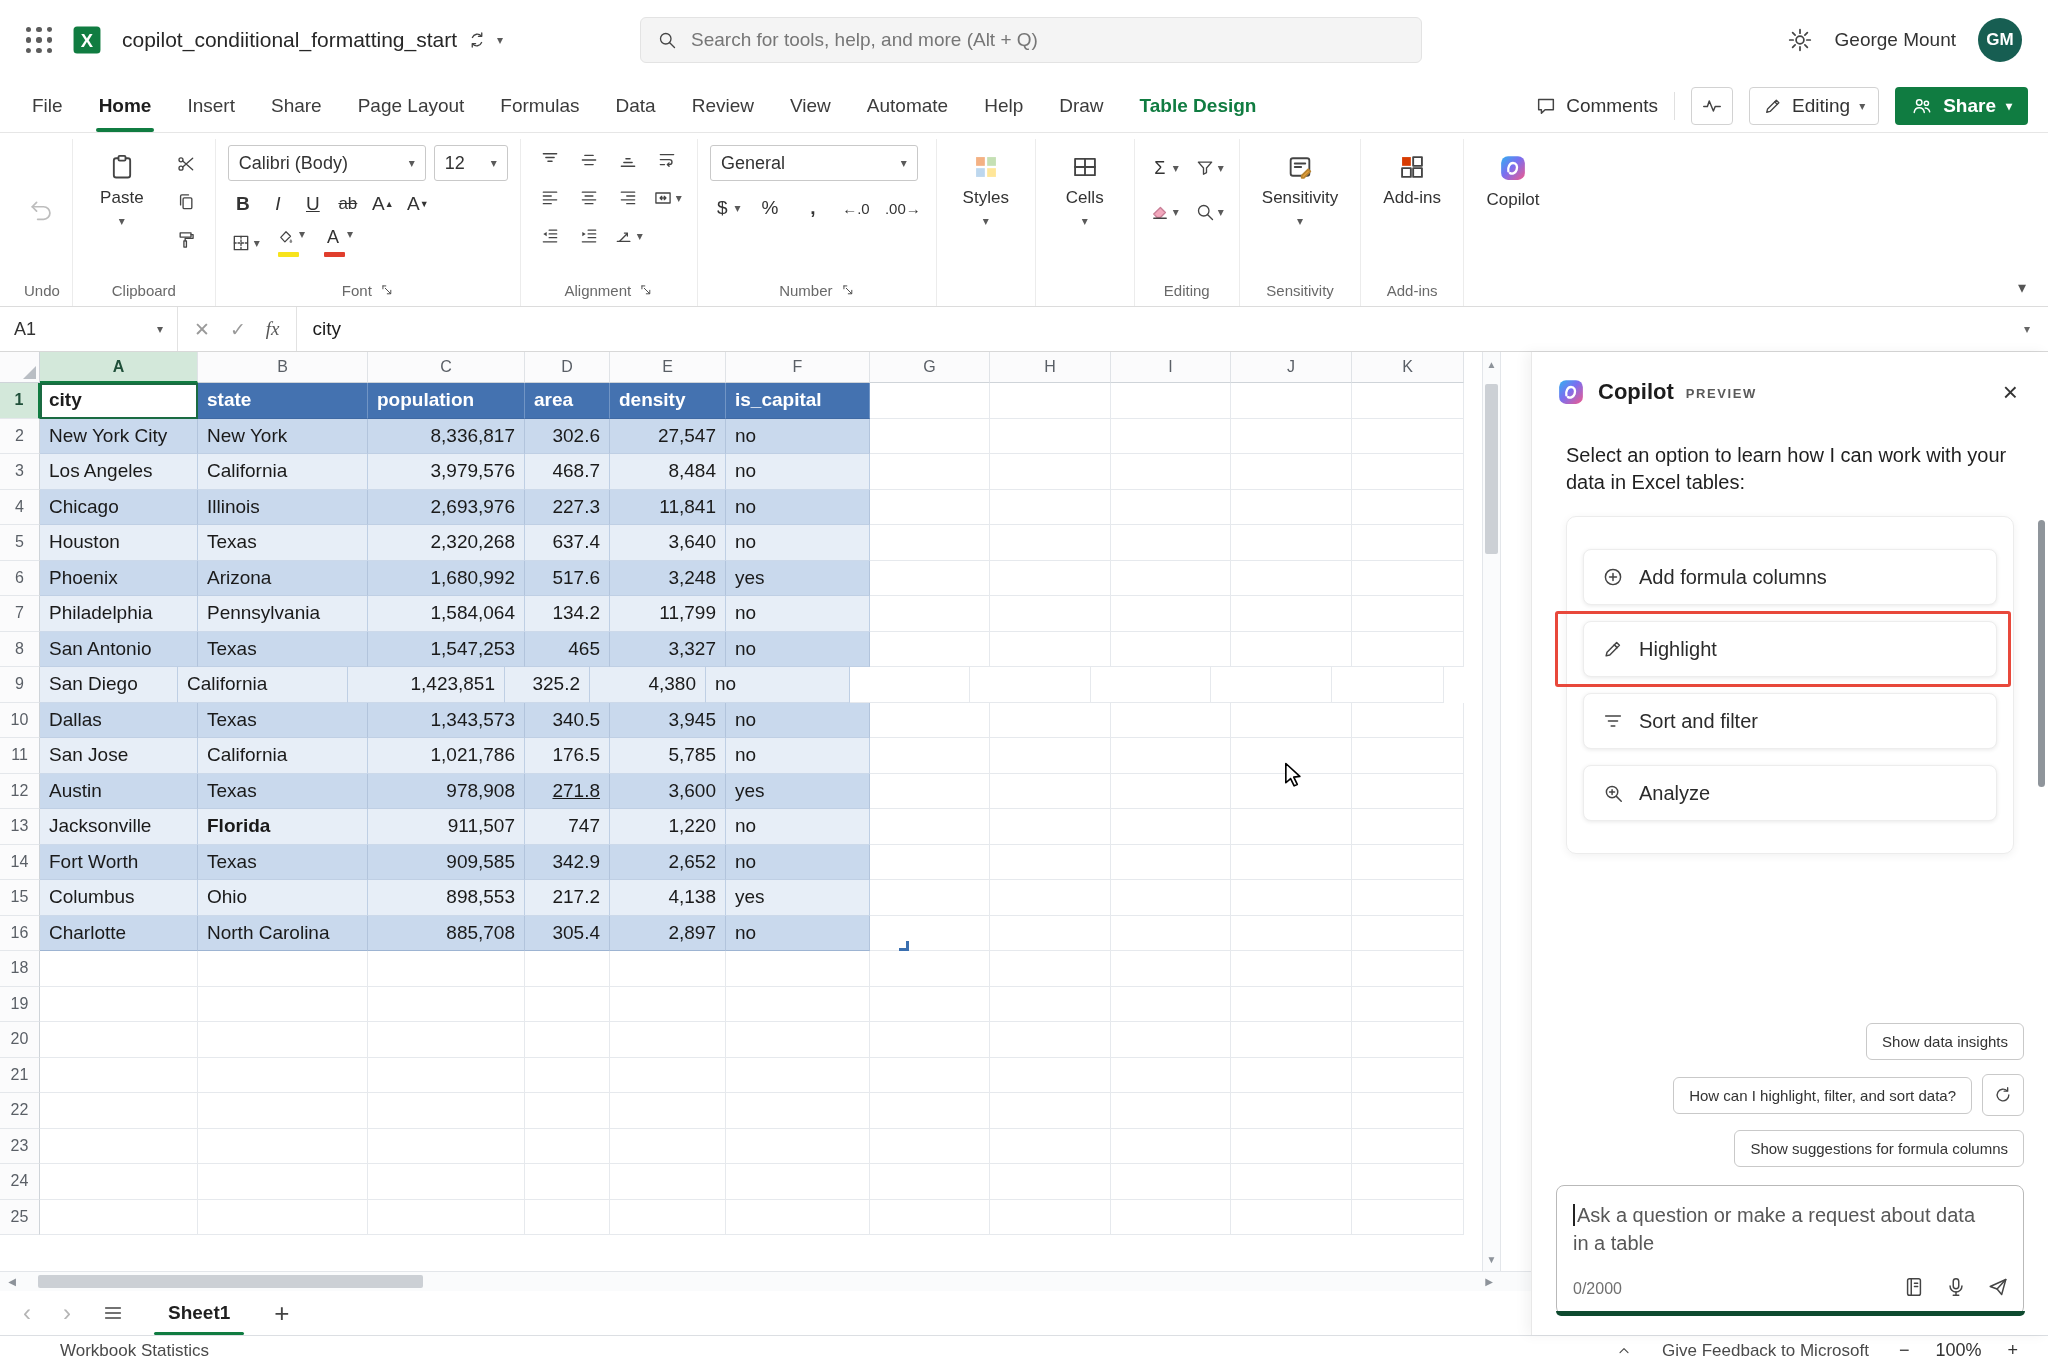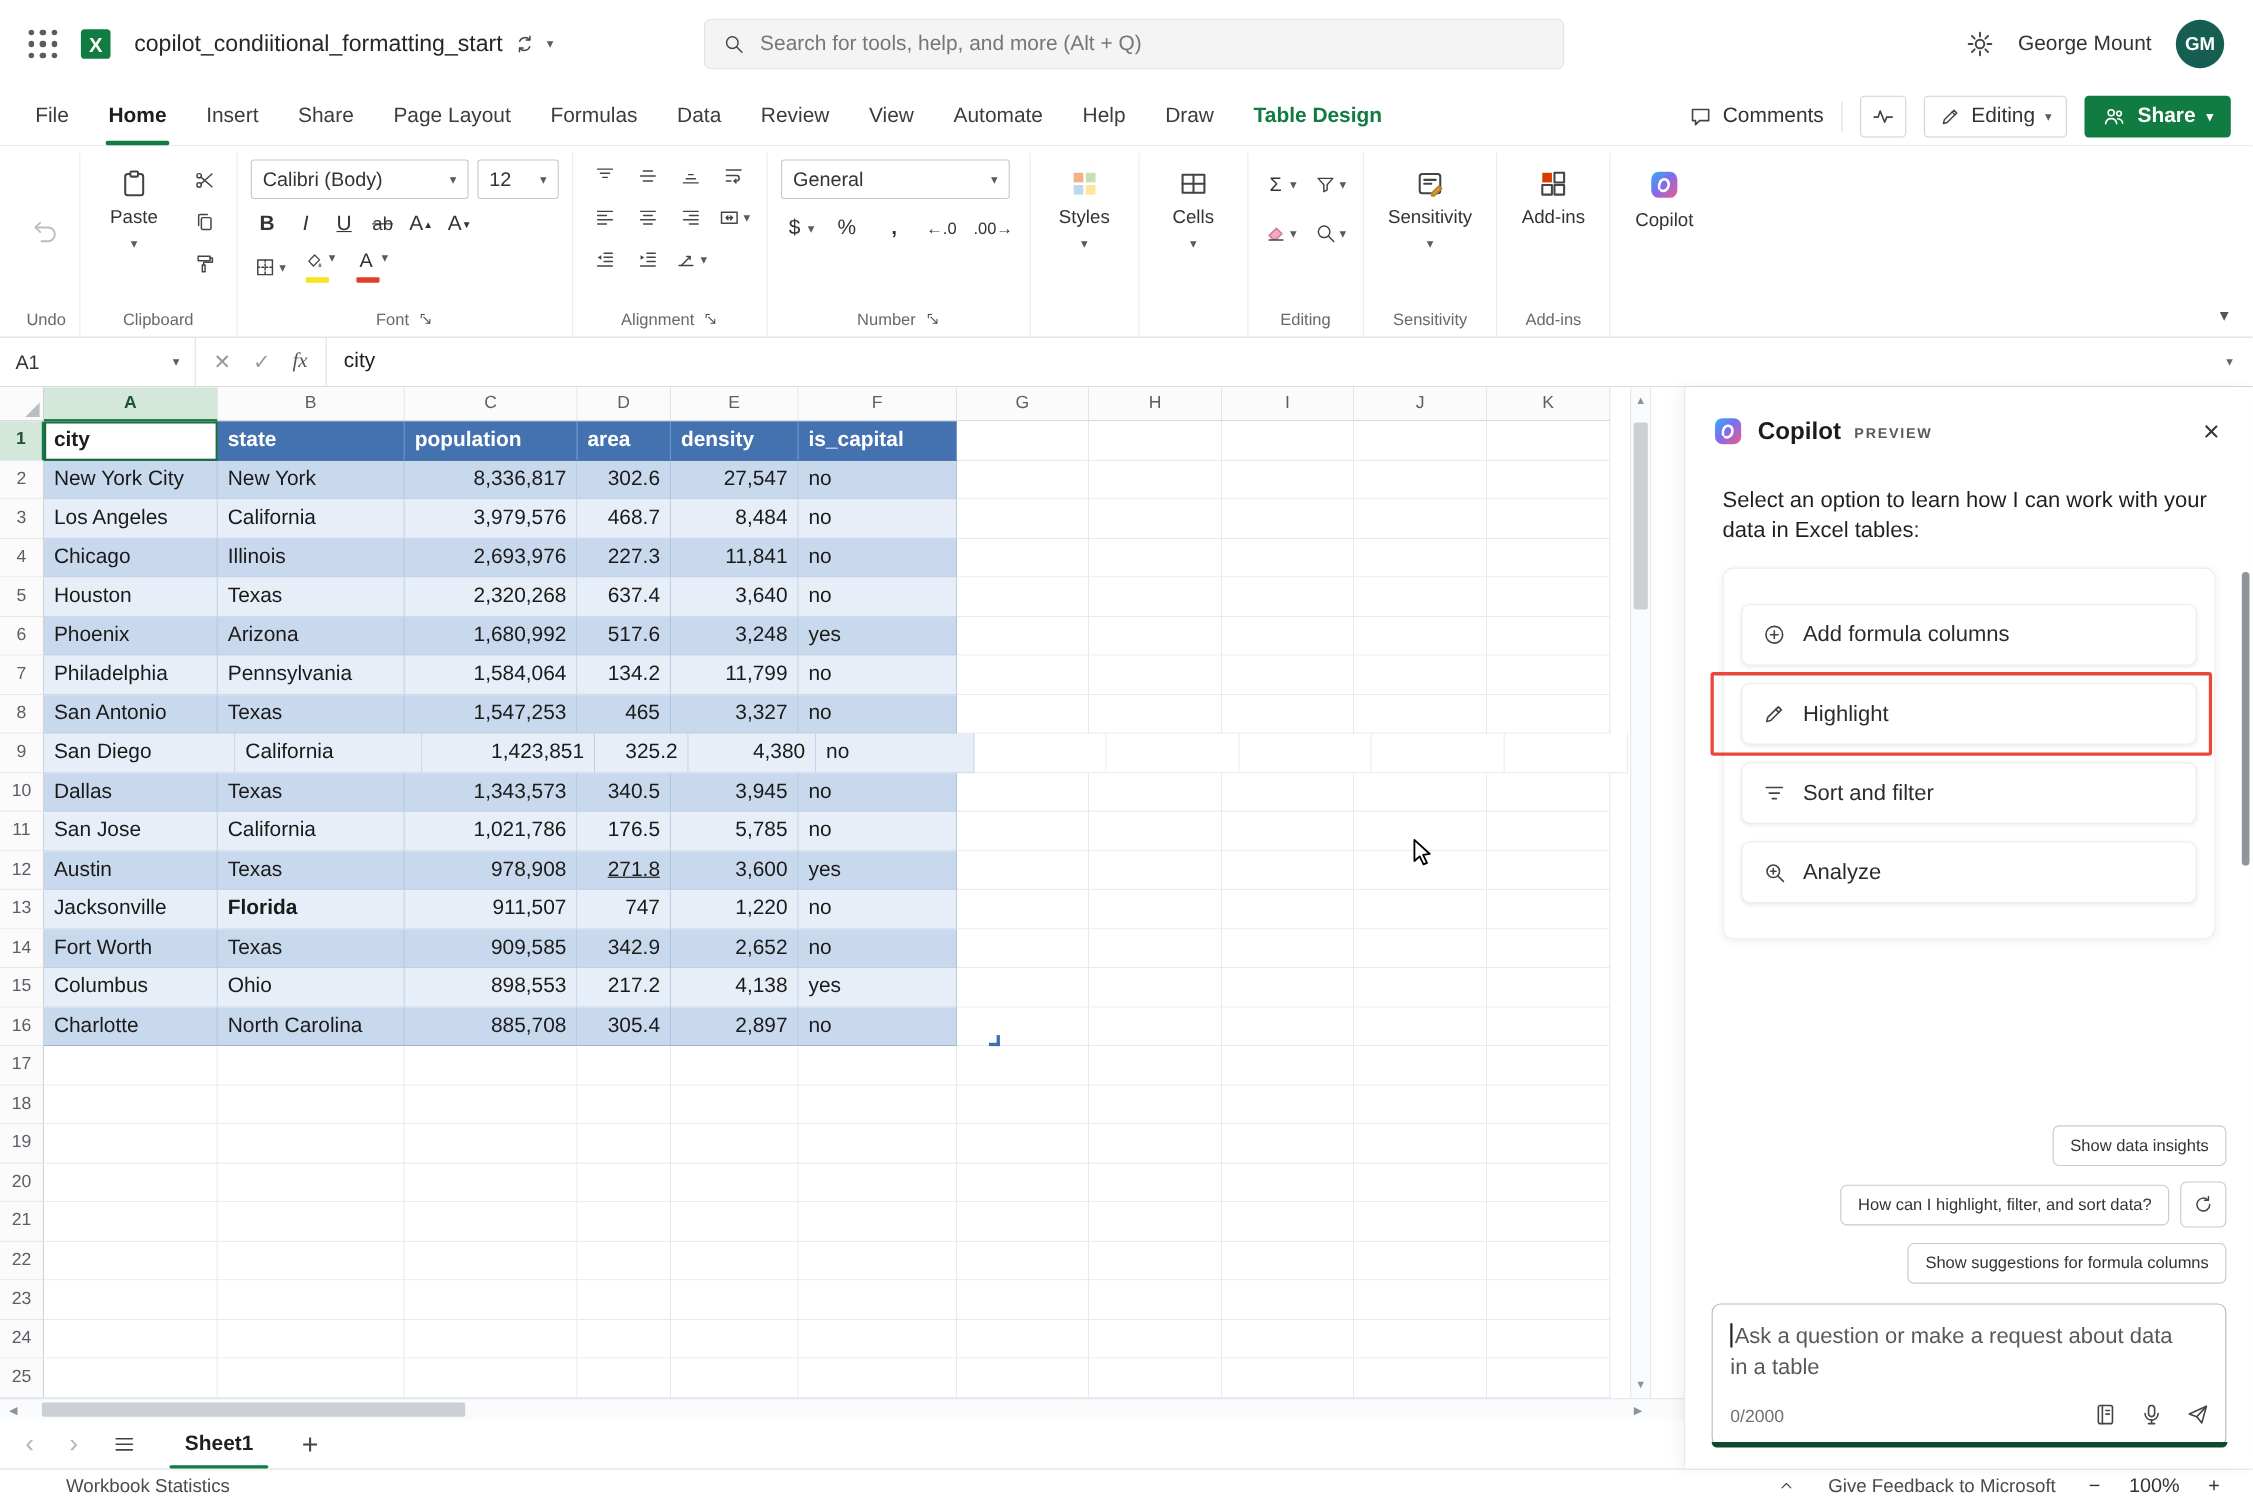--- a/index.html
+++ b/index.html
@@ -824,21 +824,21 @@
               <div class="c band0 num" style="width: 116px;">3,327</div>
               <div class="c band0" style="width: 144px;">no</div>
               <div class="c empty" style="width: 120px;"></div>
               <div class="c empty" style="width: 121px;"></div>
               <div class="c empty" style="width: 120px;"></div>
               <div class="c empty" style="width: 121px;"></div>
               <div class="c empty" style="width: 112px;"></div>
             </div>
             <div class="g-row">
               <div class="rh">9</div>
-              <div class="c band1" style="width: 174px;">San Diego</div>
+              <div class="c band1" style="width: 138px;">San Diego</div>
               <div class="c band1" style="width: 170px;">California</div>
               <div class="c band1 num" style="width: 157px;">1,423,851</div>
               <div class="c band1 num" style="width: 85px;">325.2</div>
               <div class="c band1 num" style="width: 116px;">4,380</div>
               <div class="c band1" style="width: 144px;">no</div>
               <div class="c empty" style="width: 120px;"></div>
               <div class="c empty" style="width: 121px;"></div>
               <div class="c empty" style="width: 120px;"></div>
               <div class="c empty" style="width: 121px;"></div>
               <div class="c empty" style="width: 112px;"></div>
@@ -928,34 +928,20 @@
               <div class="c empty" style="width: 112px;"></div>
             </div>
             <div class="g-row">
               <div class="rh">16</div>
               <div class="c band0 tlast" style="width: 158px;">Charlotte</div>
               <div class="c band0 tlast" style="width: 170px;">North Carolina</div>
               <div class="c band0 num tlast" style="width: 157px;">885,708</div>
               <div class="c band0 num tlast" style="width: 85px;">305.4</div>
               <div class="c band0 num tlast" style="width: 116px;">2,897</div>
               <div class="c band0 tlast" style="width: 144px;">no</div>
-              <div class="c empty" style="width: 120px;"></div>
-              <div class="c empty" style="width: 121px;"></div>
-              <div class="c empty" style="width: 120px;"></div>
-              <div class="c empty" style="width: 121px;"></div>
-              <div class="c empty" style="width: 112px;"></div>
-            </div>
-            <div class="g-row">
-              <div class="rh">17</div>
-              <div class="c empty" style="width: 158px;"></div>
-              <div class="c empty" style="width: 170px;"></div>
-              <div class="c empty" style="width: 157px;"></div>
-              <div class="c empty" style="width: 85px;"></div>
-              <div class="c empty" style="width: 116px;"></div>
-              <div class="c empty" style="width: 144px;"></div>
               <div class="c empty" style="width: 120px;"></div>
               <div class="c empty" style="width: 121px;"></div>
               <div class="c empty" style="width: 120px;"></div>
               <div class="c empty" style="width: 121px;"></div>
               <div class="c empty" style="width: 112px;"></div>
             </div>
             <div class="g-row">
               <div class="rh">18</div>
               <div class="c empty" style="width: 158px;"></div>
               <div class="c empty" style="width: 170px;"></div>

